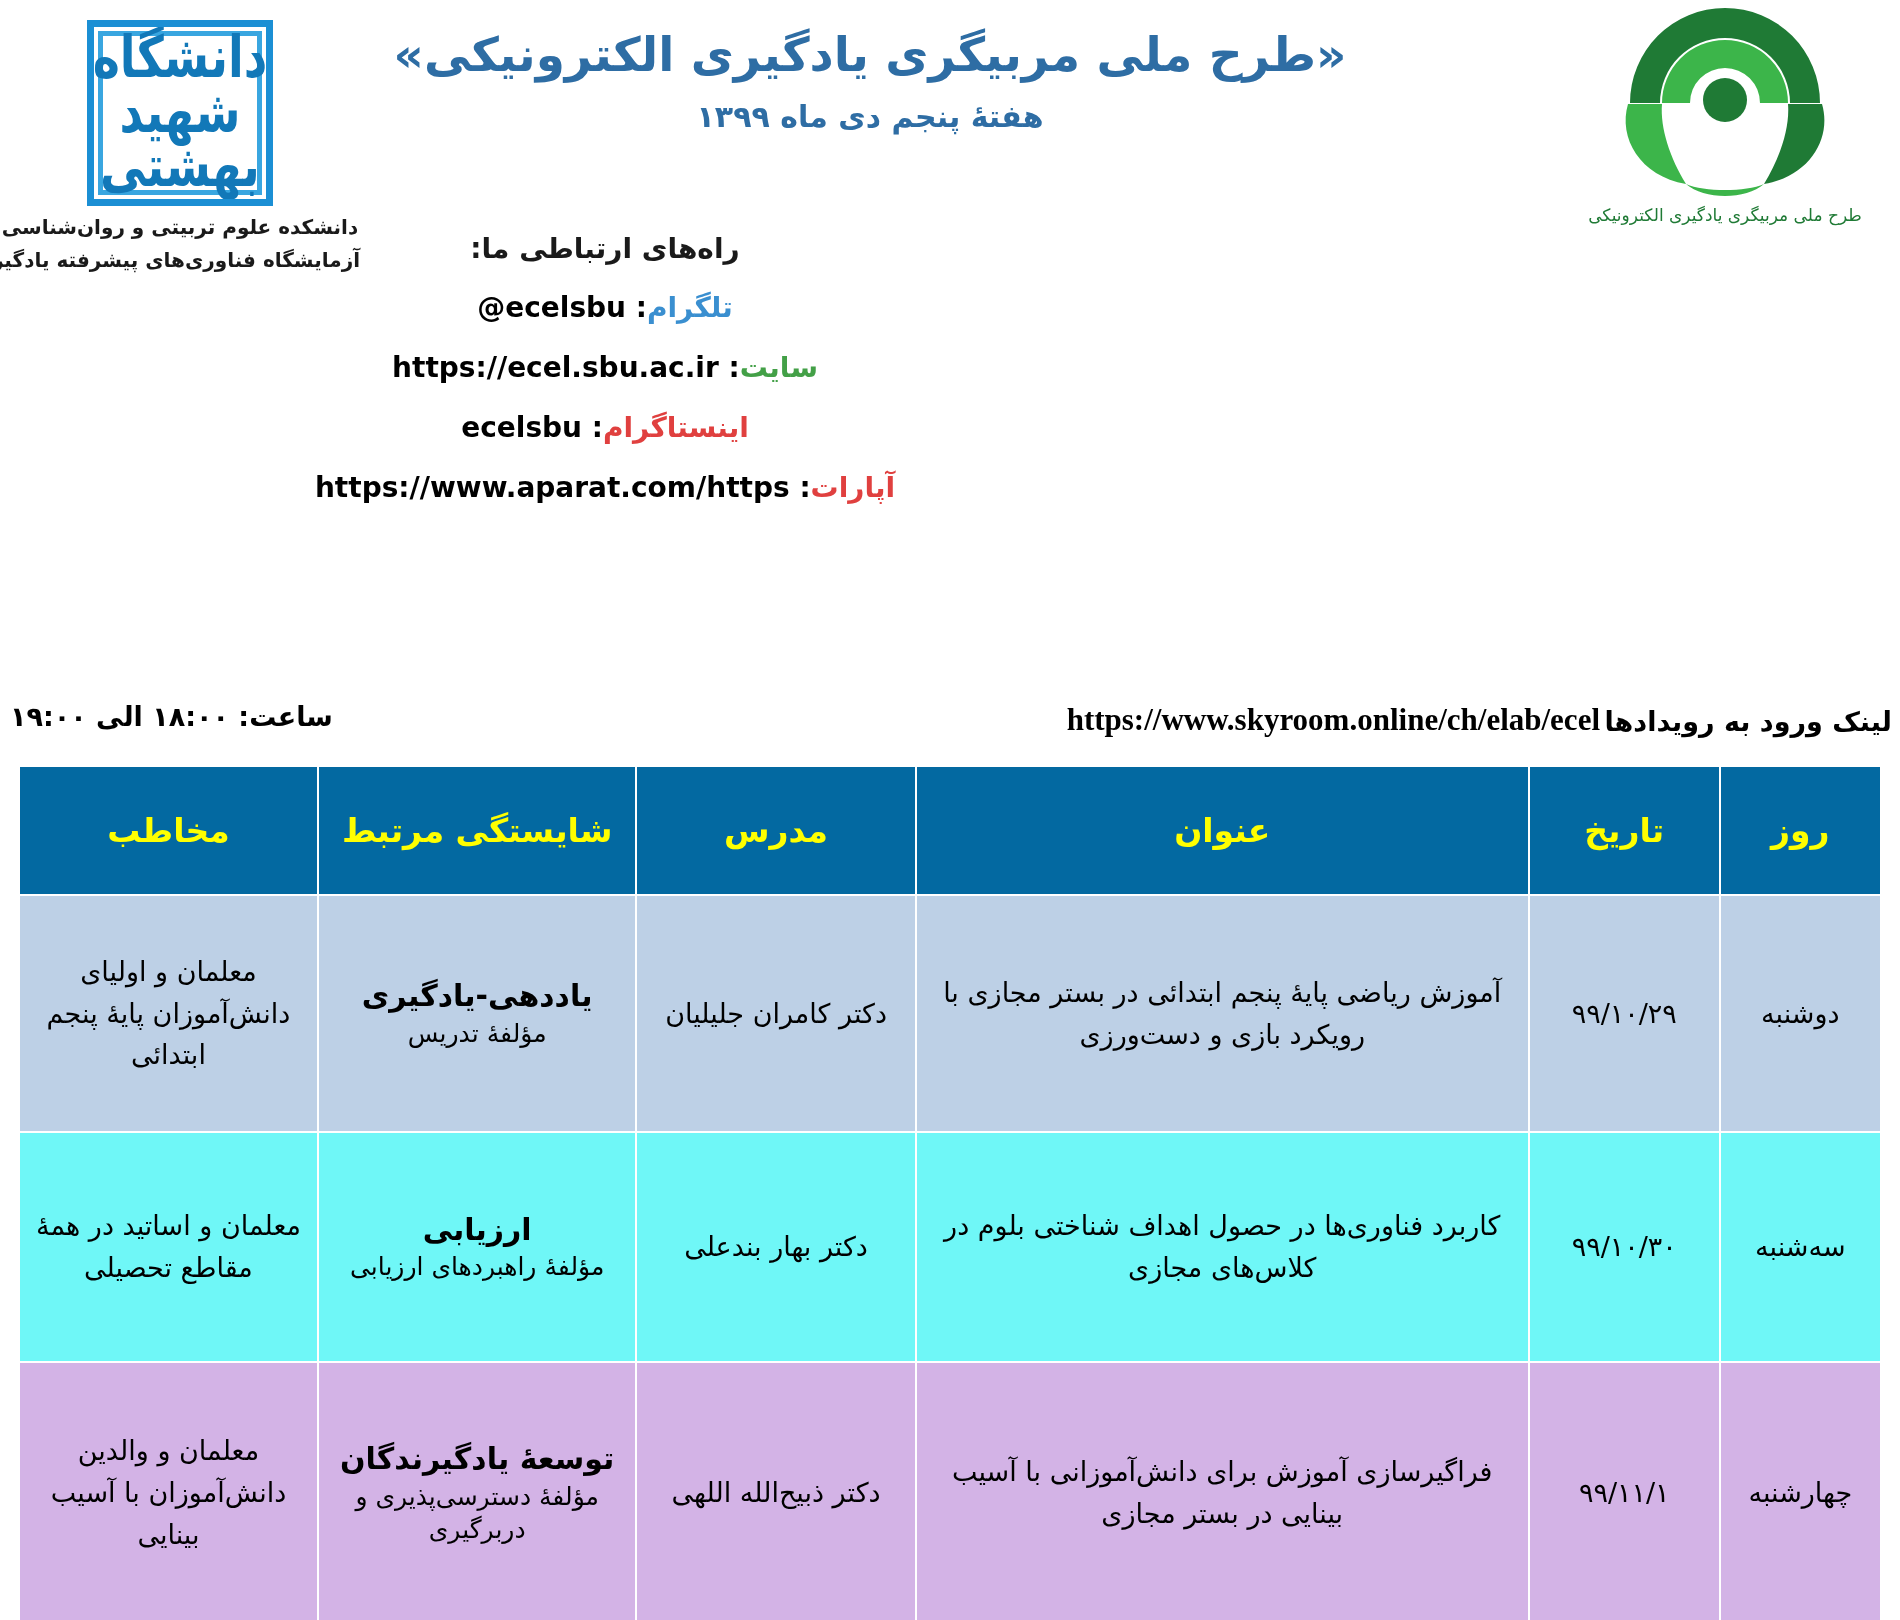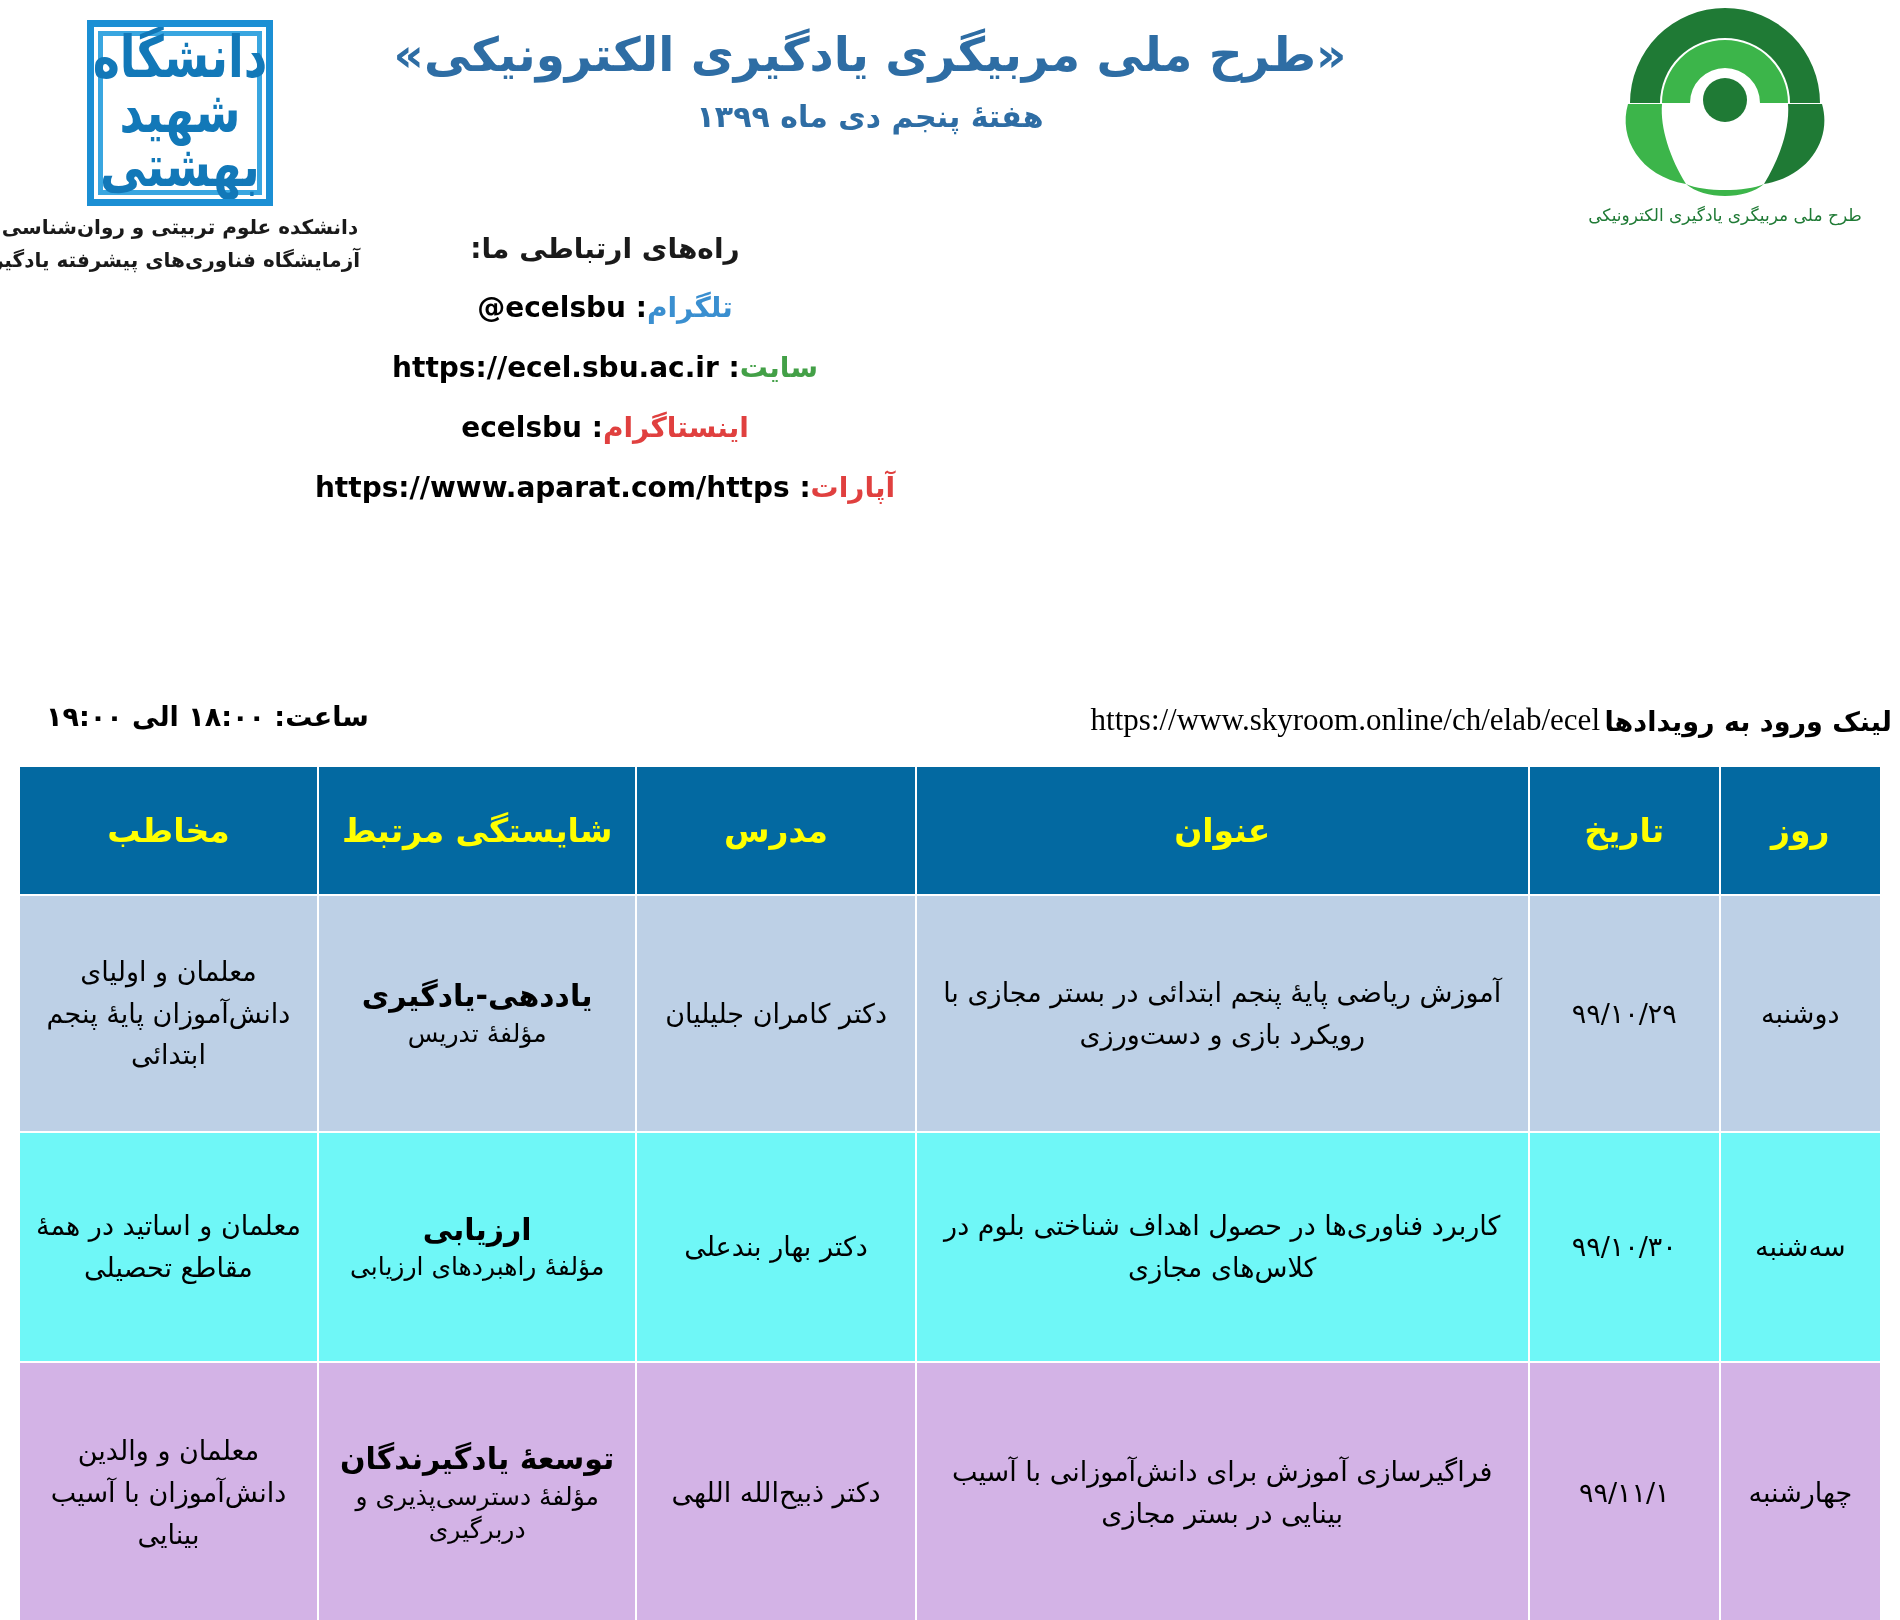--- a/index.html
+++ b/index.html
@@ -157,37 +157,36 @@
     font-size: 27px;
     font-weight: 700;
     color: #000;
     white-space: nowrap;
   }
   .link-strip .entry-url {
     position: absolute;
     right: 300px;
     top: 2px;
     font-size: 31px;
-    font-weight: 400;
+    font-weight: 700;
     color: #000;
     font-family: "Liberation Serif", "DejaVu Serif", serif;
     direction: ltr;
     white-space: nowrap;
   }
   .link-strip .time-label {
     position: absolute;
     left: 10px;
     top: 0px;
     font-size: 27px;
     font-weight: 700;
     color: #000;
     line-height: 1.25;
     text-align: center;
     white-space: nowrap;
-    margin-left: 36px;
   }
 
   
   .schedule-wrap {
     position: absolute;
     top: 765px;
     left: 18px;
     width: 1864px;
   }
   table.schedule {

